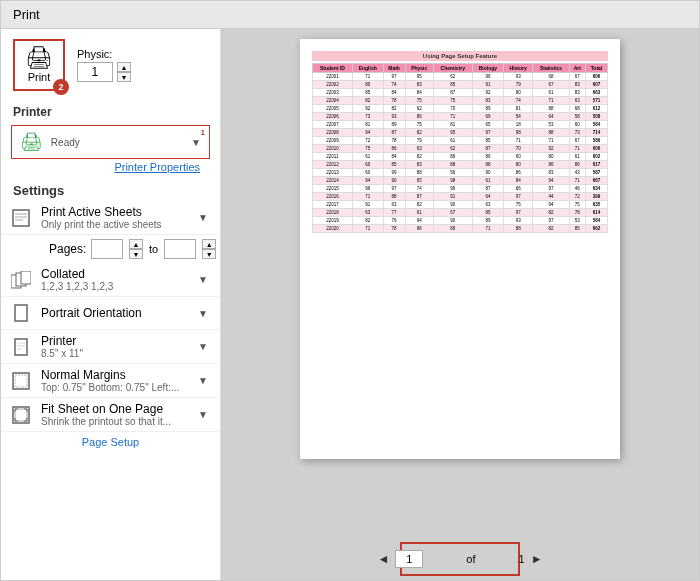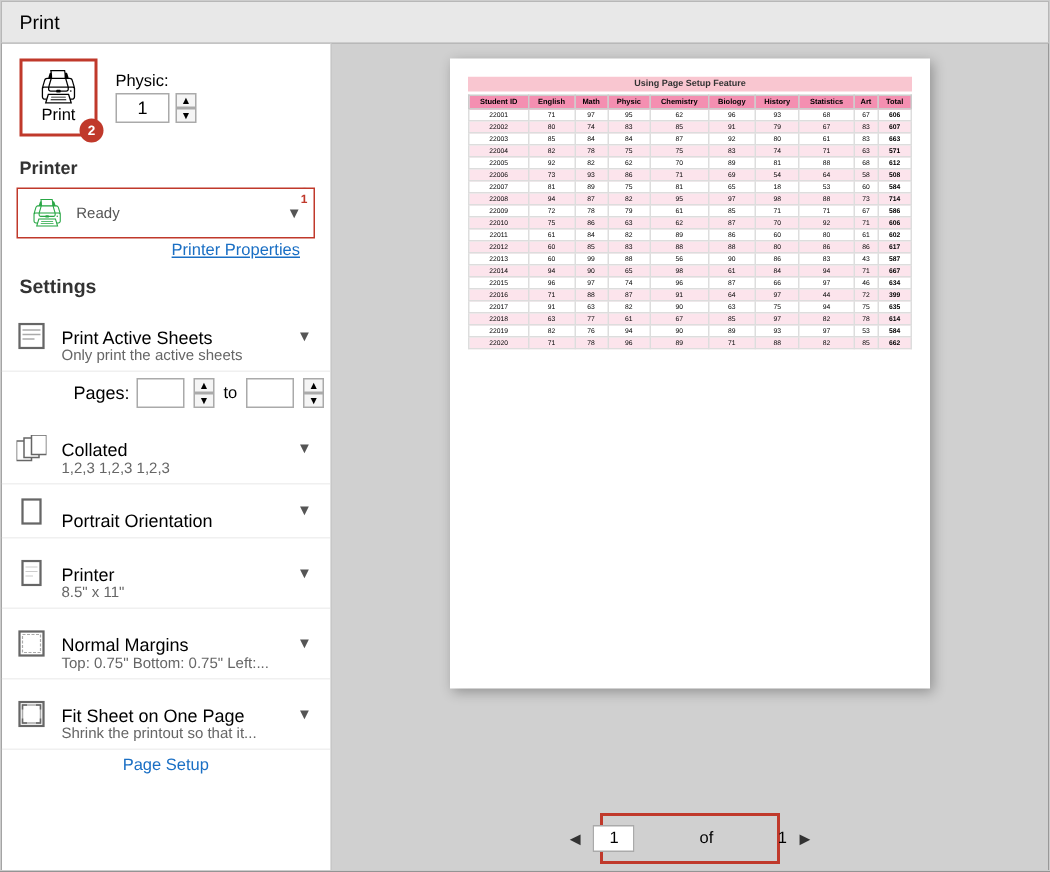--- a/index.html
+++ b/index.html
@@ -8,21 +8,21 @@
       font-size: 12px;
       background: #f0f0f0;
       width: 700px;
       height: 581px;
       overflow: hidden;
     }
     .main-container {
       display: flex;
       flex-direction: column;
       height: 581px;
-      background: #404040;
+      background: #be185d;
       border: 1px solid #ccc;
     }
     .title-bar {
       background: #e8e8e8;
       padding: 6px 12px;
       font-size: 13px;
       font-weight: 500;
       border-bottom: 1px solid #ccc;
     }
     .content-area {
@@ -193,21 +193,20 @@
     .setting-icon {
       width: 24px;
       height: 24px;
       display: flex;
       align-items: center;
       justify-content: center;
       flex-shrink: 0;
     }
     .setting-content {
       flex: 1;
-      margin-top: 13px;
     }
     .setting-main {
       font-size: 12px;
       font-weight: 500;
     }
     .setting-sub {
       font-size: 10px;
       color: #666;
     }
     .setting-dropdown {

